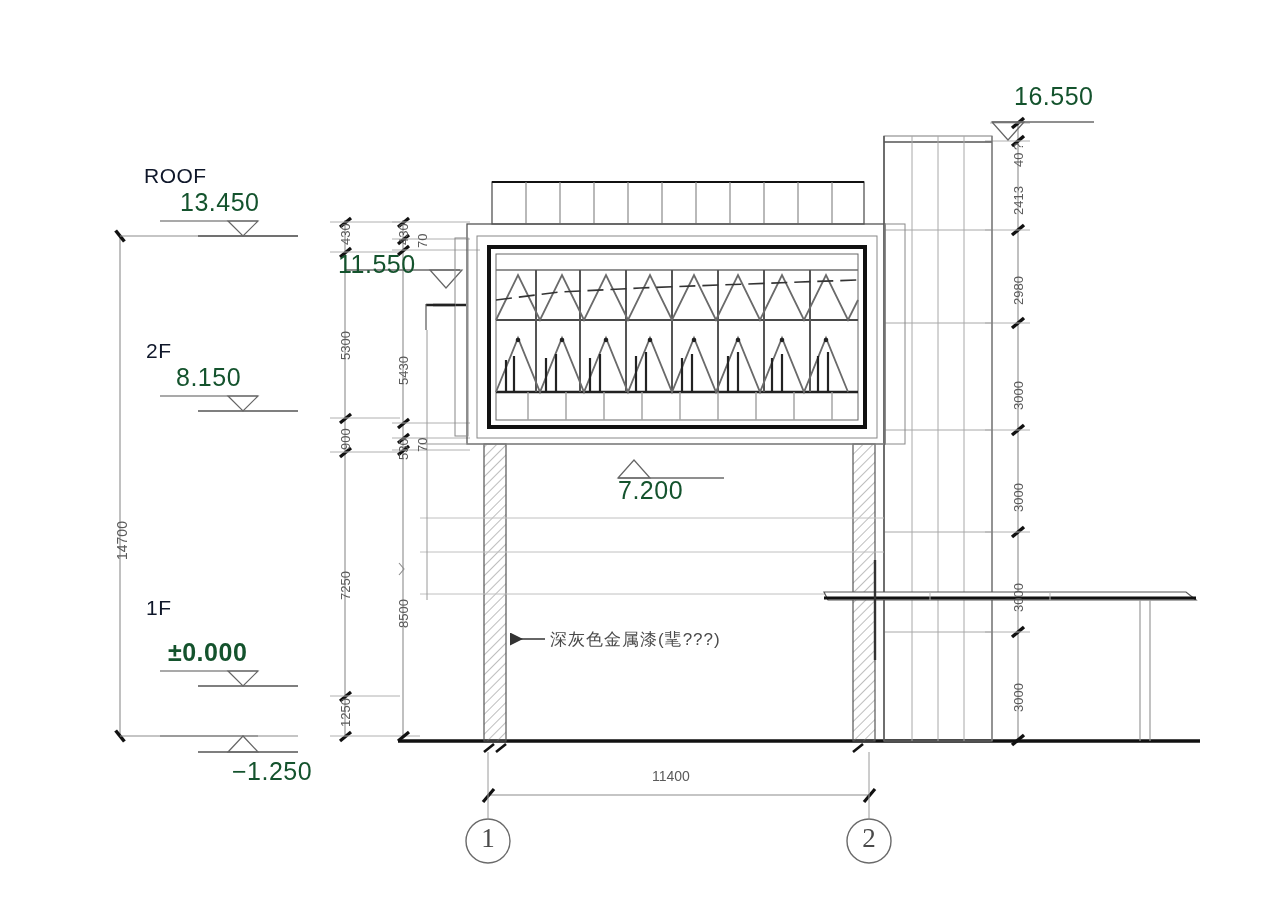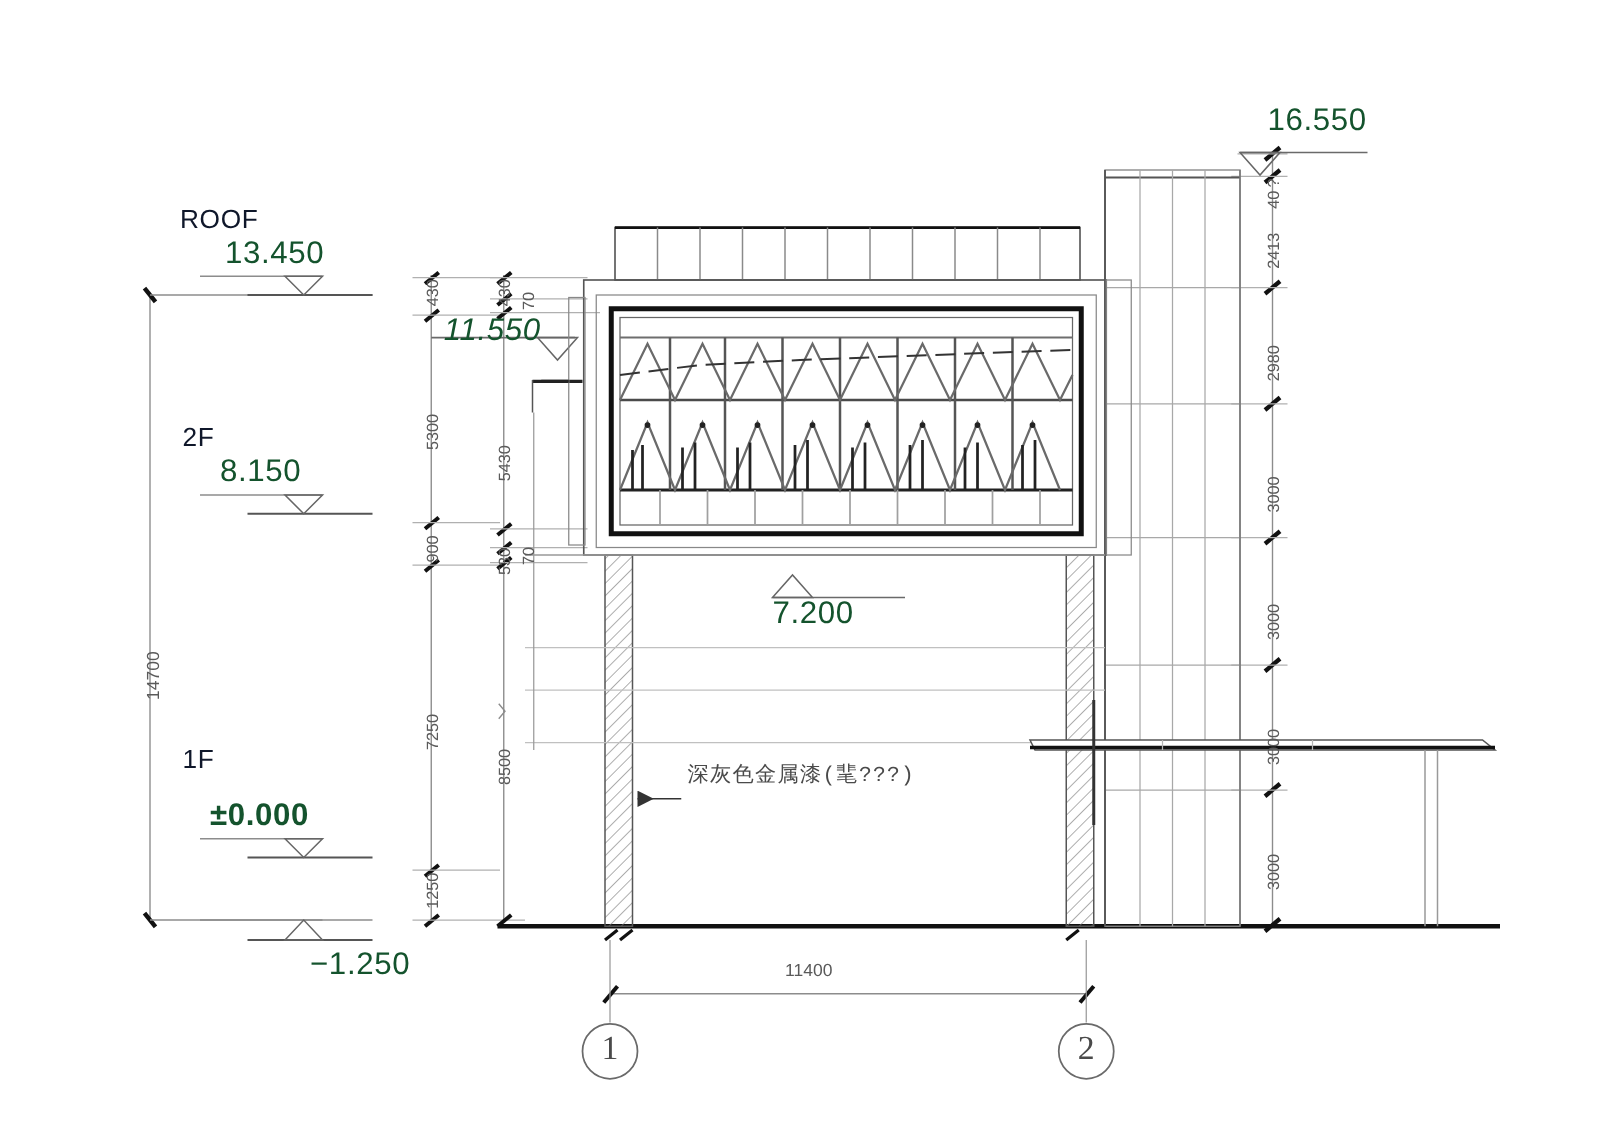--- a/index.html
+++ b/index.html
@@ -295,49 +295,49 @@
 
 <div class="lbl mid" style="left:144px;top:164px;">ROOF</div>
 <div class="lbl big" style="left:168px;top:188px;margin-left:12px;">13.450</div>
 
 <div class="lbl mid" style="left:146px;top:339px;">2F</div>
 <div class="lbl big" style="left:176px;top:363px;">8.150</div>
 
 <div class="lbl mid" style="left:146px;top:596px;">1F</div>
 <div class="lbl big" style="left:168px;top:638px;font-weight:bold;">±0.000</div>
 
-<div class="lbl big" style="left:248px;top:757px;">−1.250</div>
+<div class="lbl big" style="left:232px;top:757px;">−1.250</div>
 
 <div class="lbl small vert" style="left:114px;top:560px;transform:rotate(-90deg);">14700</div>
 
 <div class="lbl tiny vert" style="left:338px;top:245px;transform:rotate(-90deg);">430</div>
 <div class="lbl tiny vert" style="left:338px;top:360px;transform:rotate(-90deg);">5300</div>
 <div class="lbl tiny vert" style="left:338px;top:450px;transform:rotate(-90deg);">900</div>
 <div class="lbl tiny vert" style="left:338px;top:600px;transform:rotate(-90deg);">7250</div>
 <div class="lbl tiny vert" style="left:338px;top:727px;transform:rotate(-90deg);">1250</div>
 
 <div class="lbl tiny vert" style="left:396px;top:245px;transform:rotate(-90deg);">430</div>
 <div class="lbl tiny vert" style="left:415px;top:248px;transform:rotate(-90deg);">70</div>
 <div class="lbl tiny vert" style="left:396px;top:385px;transform:rotate(-90deg);">5430</div>
 <div class="lbl tiny vert" style="left:396px;top:460px;transform:rotate(-90deg);">530</div>
 <div class="lbl tiny vert" style="left:415px;top:452px;transform:rotate(-90deg);">70</div>
 <div class="lbl tiny vert" style="left:396px;top:628px;transform:rotate(-90deg);">8500</div>
 
 <div class="lbl big" style="left:1014px;top:82px;">16.550</div>
-<div class="lbl big" style="left:355px;top:250px;font-style:italic;">11.550</div>
+<div class="lbl big" style="left:338px;top:250px;">11.550</div>
 <div class="lbl big" style="left:618px;top:476px;">7.200</div>
 
 <div class="lbl tiny vert" style="left:1011px;top:167px;transform:rotate(-90deg);">40 ?</div>
 <div class="lbl tiny vert" style="left:1011px;top:215px;transform:rotate(-90deg);">2413</div>
 <div class="lbl tiny vert" style="left:1011px;top:305px;transform:rotate(-90deg);">2980</div>
 <div class="lbl tiny vert" style="left:1011px;top:410px;transform:rotate(-90deg);">3000</div>
 <div class="lbl tiny vert" style="left:1011px;top:512px;transform:rotate(-90deg);">3000</div>
 <div class="lbl tiny vert" style="left:1011px;top:612px;transform:rotate(-90deg);">3000</div>
 <div class="lbl tiny vert" style="left:1011px;top:712px;transform:rotate(-90deg);">3000</div>
 
-<div class="lbl cn" style="left:550px;top:608px;font-family:Liberation Mono, monospace;">深灰色金属漆(靟???)</div>
-
-<div class="lbl small" style="left:628px;top:768px;">11400</div>
+<div class="lbl cn" style="left:550px;top:628px;">深灰色金属漆(靟???)</div>
+
+<div class="lbl small" style="left:652px;top:768px;">11400</div>
 
 <div class="grid-num" style="left:468px;top:823px;width:40px;">1</div>
 <div class="grid-num" style="left:849px;top:823px;width:40px;">2</div>
 
 </div>
 
 </body></html>

